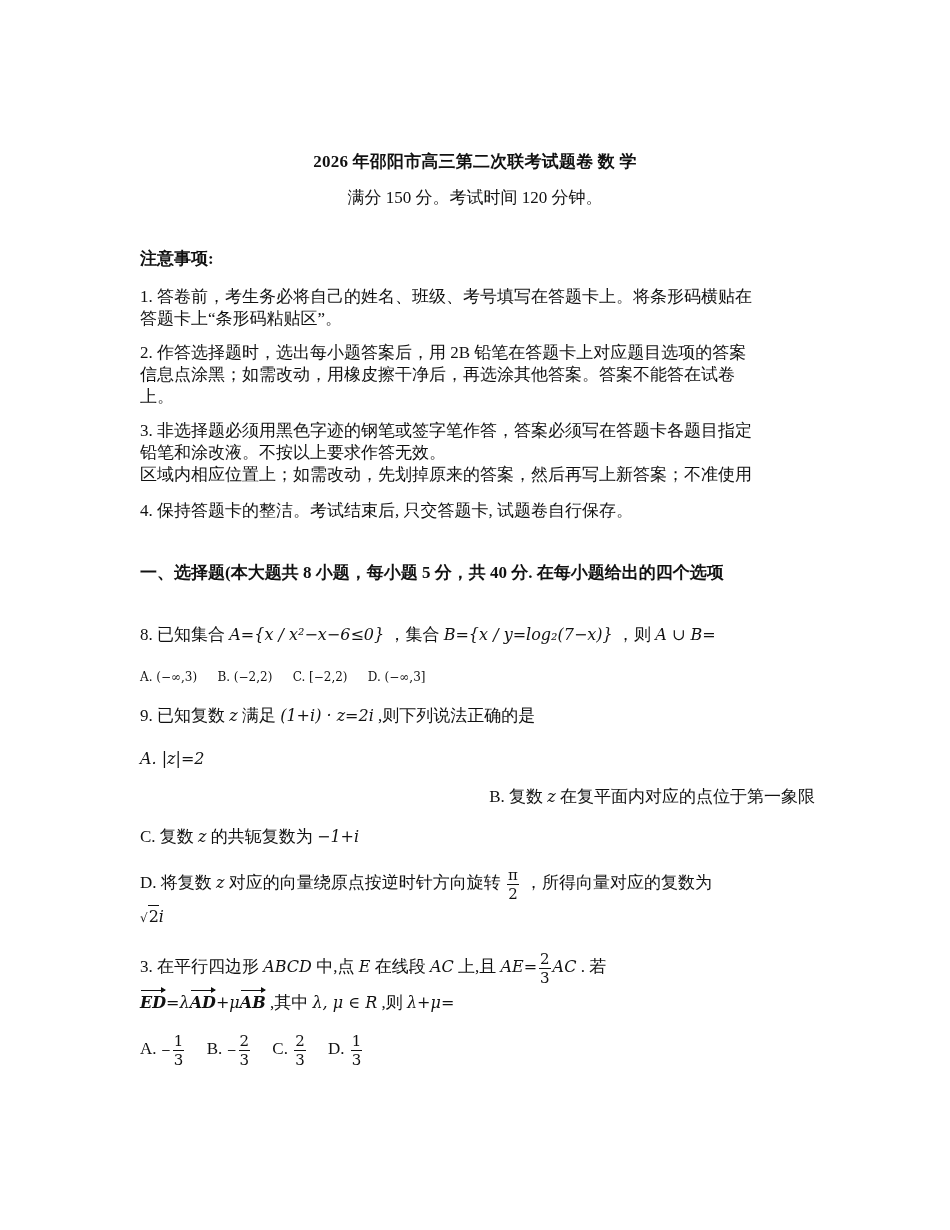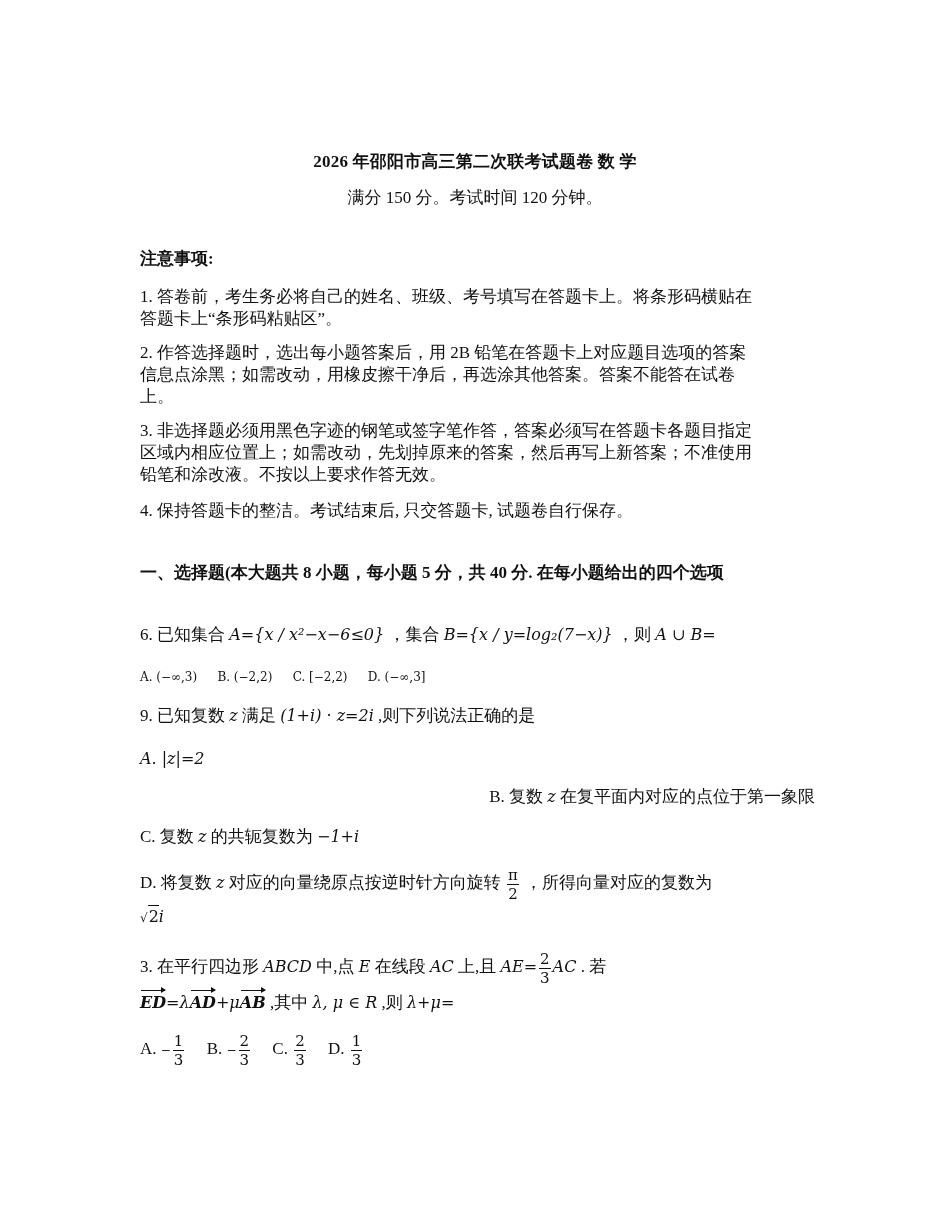--- a/index.html
+++ b/index.html
@@ -52,34 +52,34 @@
   </div>
 
   <div class="block" style="top:342px;">
     <div>2. 作答选择题时，选出每小题答案后，用  2B 铅笔在答题卡上对应题目选项的答案</div>
     <div>信息点涂黑；如需改动，用橡皮擦干净后，再选涂其他答案。答案不能答在试卷</div>
     <div>上。</div>
   </div>
 
   <div class="block" style="top:420px;">
     <div>3. 非选择题必须用黑色字迹的钢笔或签字笔作答，答案必须写在答题卡各题目指定</div>
+    <div>铅笔和涂改液。不按以上要求作答无效。</div>
     <div>区域内相应位置上；如需改动，先划掉原来的答案，然后再写上新答案；不准使用</div>
-    <div>铅笔和涂改液。不按以上要求作答无效。</div>
   </div>
 
   <div class="block" style="top:500px;">
     <div>4. 保持答题卡的整洁。考试结束后, 只交答题卡, 试题卷自行保存。</div>
   </div>
 
   <div class="block heading" style="top:562px;">
     <div>一、选择题(本大题共  8 小题，每小题  5 分，共  40 分. 在每小题给出的四个选项</div>
   </div>
 
   <div class="block" style="top:624px;">
-    <span>6. 已知集合  </span><span class="m">A={x / x²−x−6≤0}</span><span>  ，集合  </span><span class="m">B={x / y=log₂(7−x)}</span><span>  ，则  </span><span class="m">A ∪ B=</span>
+    <span>8. 已知集合  </span><span class="m">A={x / x²−x−6≤0}</span><span>  ，集合  </span><span class="m">B={x / y=log₂(7−x)}</span><span>  ，则  </span><span class="m">A ∪ B=</span>
   </div>
   <div class="block" style="top:665px;">
     <span class="mr">A. (−∞,3)</span><span class="gap"></span>
     <span class="mr">B. (−2,2)</span><span class="gap"></span>
     <span class="mr">C. [−2,2)</span><span class="gap"></span>
     <span class="mr">D. (−∞,3]</span>
   </div>
 
   <div class="block" style="top:705px;">
     <span>9. 已知复数  </span><span class="m">z</span><span>  满足  </span><span class="m">(1+i) · z=2i</span><span>  ,则下列说法正确的是</span>

